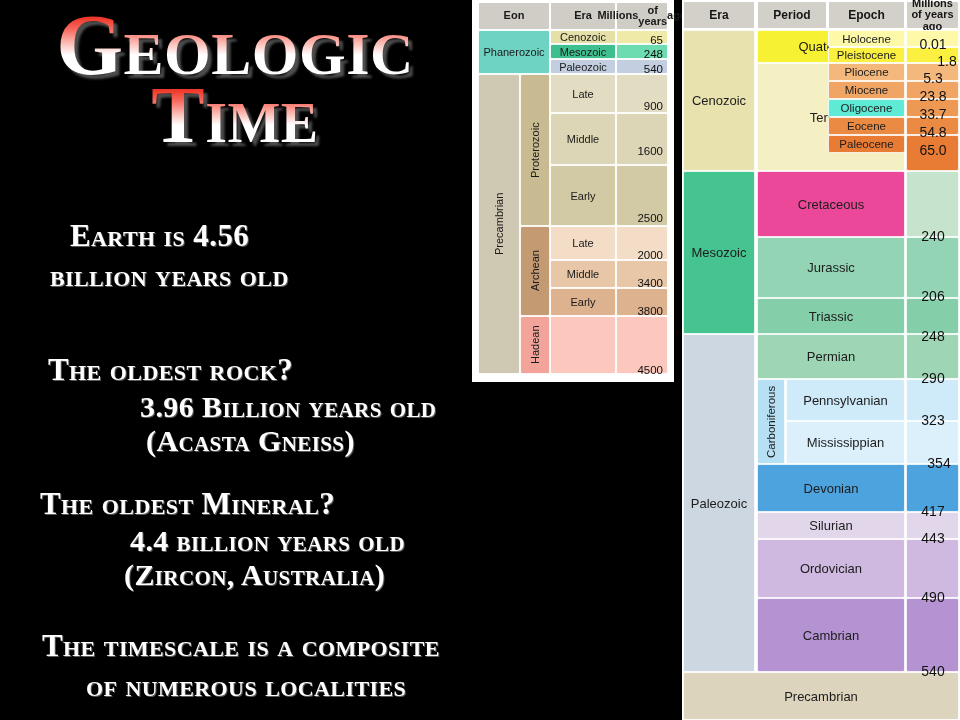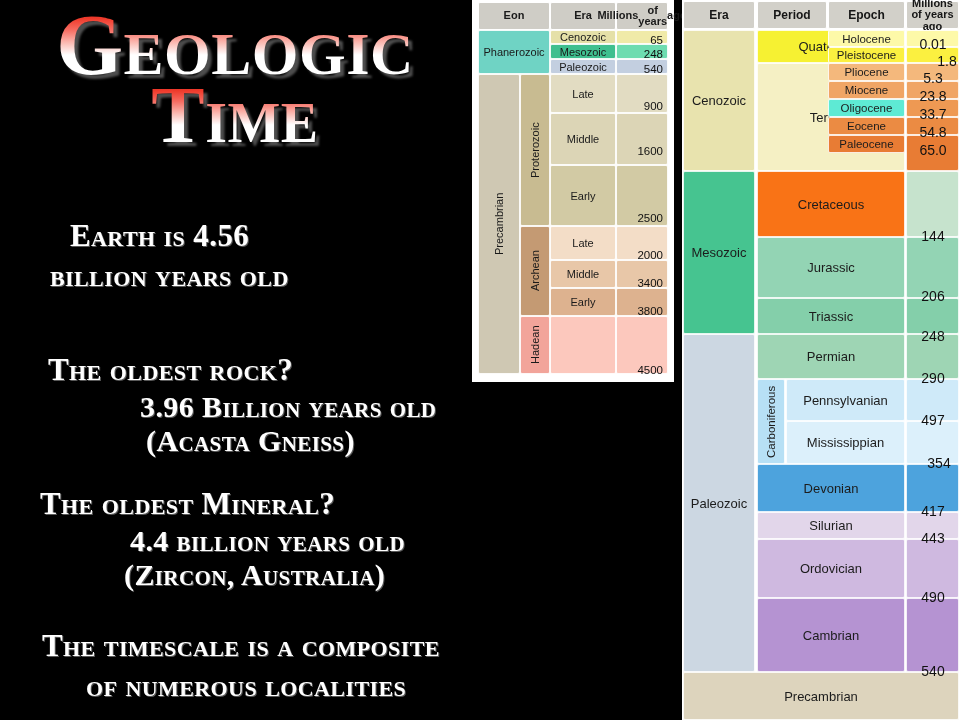--- a/index.html
+++ b/index.html
@@ -238,21 +238,21 @@
       <div class="rcell" style="left: 224px; width: 53px; top: 512px; height: 27px; background: rgb(226, 214, 234);"></div>
       <div class="rcell" style="left: 224px; width: 53px; top: 539px; height: 59px; background: rgb(207, 185, 224);"></div>
       <div class="rcell" style="left: 224px; width: 53px; top: 598px; height: 74px; background: rgb(181, 147, 210);"></div>
       <div class="rcell" style="left: 224px; width: 53px; top: 672px; height: 48px; background: rgb(221, 212, 189);"></div>
       <div class="rcell" style="left: 1px; width: 72px; top: 30px; height: 141px; background: rgb(232, 227, 174);">Cenozoic</div>
       <div class="rcell" style="left: 1px; width: 72px; top: 171px; height: 163px; background: rgb(70, 196, 144);">Mesozoic</div>
       <div class="rcell" style="left: 1px; width: 72px; top: 334px; height: 338px; background: rgb(204, 215, 226);">Paleozoic</div>
       <div class="rcell" style="left: 1px; width: 276px; top: 672px; height: 48px; background: rgb(221, 212, 189);">Precambrian</div>
       <div class="rcell" style="left: 75px; width: 148px; top: 30px; height: 33px; background: rgb(246, 241, 50);">Quaternary</div>
       <div class="rcell" style="left: 75px; width: 148px; top: 63px; height: 108px; background: rgb(245, 240, 196);">Tertiary</div>
-      <div class="rcell" style="left: 75px; width: 148px; top: 171px; height: 66px; background: #f97316;">Cretaceous</div>
+      <div class="rcell" style="left: 75px; width: 148px; top: 171px; height: 66px; background: #ec4899;">Cretaceous</div>
       <div class="rcell" style="left: 75px; width: 148px; top: 237px; height: 61px; background: rgb(147, 212, 180);">Jurassic</div>
       <div class="rcell" style="left: 75px; width: 148px; top: 298px; height: 36px; background: rgb(132, 207, 170);">Triassic</div>
       <div class="rcell" style="left: 75px; width: 148px; top: 334px; height: 45px; background: rgb(158, 213, 180);">Permian</div>
       <div class="rcell vert small" style="left: 75px; width: 28px; top: 379px; height: 85px; background: rgb(183, 224, 245);">Carboniferous</div>
       <div class="rcell" style="left: 104px; width: 119px; top: 379px; height: 42px; background: rgb(207, 234, 249);">Pennsylvanian</div>
       <div class="rcell" style="left: 104px; width: 119px; top: 421px; height: 43px; background: rgb(220, 240, 251);">Mississippian</div>
       <div class="rcell" style="left: 75px; width: 148px; top: 464px; height: 48px; background: rgb(77, 163, 221);">Devonian</div>
       <div class="rcell" style="left: 75px; width: 148px; top: 512px; height: 27px; background: rgb(226, 214, 234);">Silurian</div>
       <div class="rcell" style="left: 75px; width: 148px; top: 539px; height: 59px; background: rgb(207, 185, 224);">Ordovician</div>
       <div class="rcell" style="left: 75px; width: 148px; top: 598px; height: 74px; background: rgb(181, 147, 210);">Cambrian</div>
@@ -263,25 +263,25 @@
       <div class="rcell small" style="left: 146px; width: 77px; top: 99px; height: 18px; background: #5eead4;">Oligocene</div>
       <div class="rcell small" style="left: 146px; width: 77px; top: 117px; height: 18px; background: rgb(235, 139, 67);">Eocene</div>
       <div class="rcell small" style="left: 146px; width: 77px; top: 135px; height: 18px; background: rgb(232, 124, 52);">Paleocene</div>
       <div class="ryear" style="left: 223px; top: 36px;">0.01</div>
       <div class="ryear" style="left: 223px; top: 53px; padding-left: 28px;">1.8</div>
       <div class="ryear" style="left: 223px; top: 70px;">5.3</div>
       <div class="ryear" style="left: 223px; top: 88px;">23.8</div>
       <div class="ryear" style="left: 223px; top: 106px;">33.7</div>
       <div class="ryear" style="left: 223px; top: 124px;">54.8</div>
       <div class="ryear" style="left: 223px; top: 142px;">65.0</div>
-      <div class="ryear" style="left: 223px; top: 228px;">144</div>
+      <div class="ryear" style="left: 223px; top: 228px;">240</div>
       <div class="ryear" style="left: 223px; top: 288px;">206</div>
       <div class="ryear" style="left: 223px; top: 328px;">248</div>
       <div class="ryear" style="left: 223px; top: 370px;">290</div>
-      <div class="ryear" style="left: 223px; top: 412px;">497</div>
+      <div class="ryear" style="left: 223px; top: 412px;">323</div>
       <div class="ryear" style="left: 223px; top: 455px; padding-left: 12px;">354</div>
       <div class="ryear" style="left: 223px; top: 503px;">417</div>
       <div class="ryear" style="left: 223px; top: 530px;">443</div>
       <div class="ryear" style="left: 223px; top: 589px;">490</div>
       <div class="ryear" style="left: 223px; top: 663px;">540</div>
     </div>
 
 </div>
 
 </body></html>

